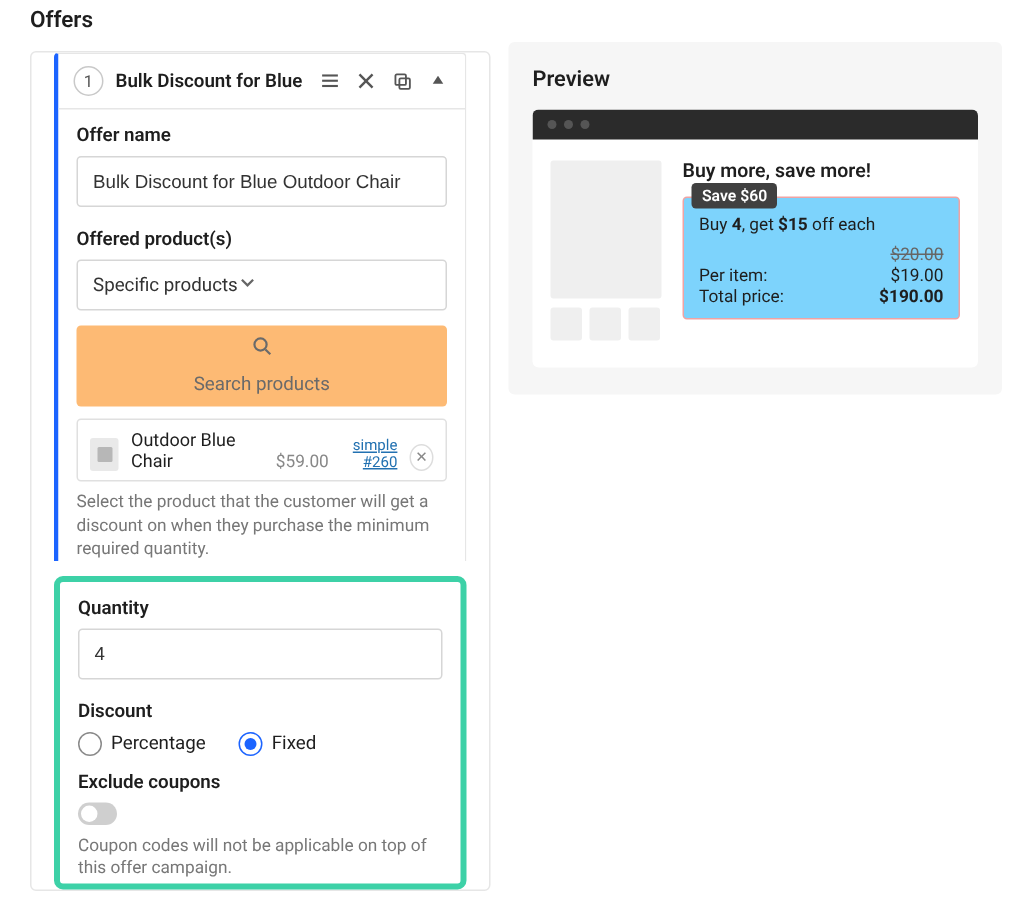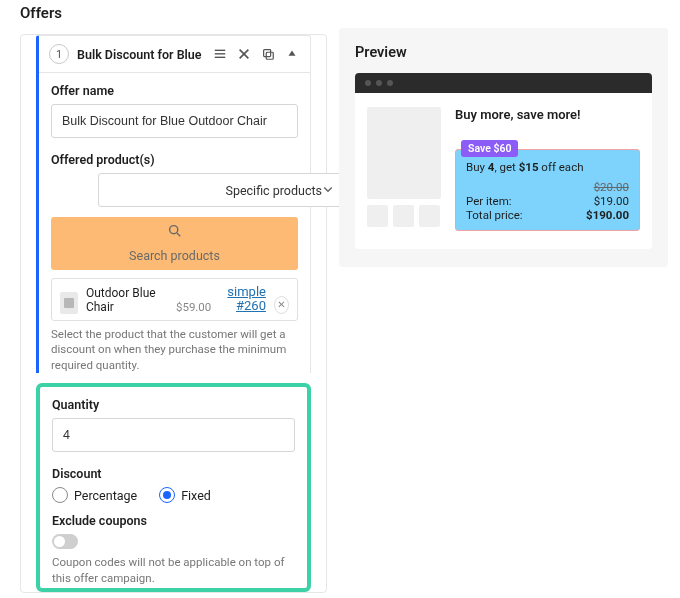--- a/index.html
+++ b/index.html
@@ -84,22 +84,21 @@
     padding: 8px 10px;
     font-size: 12.5px;
     color: #333;
     background: #fff;
     outline: none;
     height: 34px;
   }
   .select-input {
     display: flex;
     align-items: center;
-    justify-content: flex-end;
-    margin-left: 47px;
+    justify-content: flex-start;
   }
   .search-row {
     display:flex; align-items:center;
     background:#fdba74;
     border-radius:3px;
     padding:7px 10px;
     margin: 10px 0 8px 0;
     color:#6a6a6a;
     font-size:12.5px;
     gap:8px;
@@ -112,21 +111,21 @@
     padding:6px 8px;
     gap:8px;
     font-size:12px;
   }
   .product-thumb {
     width:22px;height:22px;background:#e9e9e9;border-radius:2px;
     display:flex;align-items:center;justify-content:center;
   }
   .product-thumb::after { content:""; width:10px;height:10px;background:#b7b7b7;border-radius:1px; }
   .chip-price { color:#888; font-size:11.5px; }
-  .chip-link { color:#2271b1; font-size:13px; text-align:right; line-height:1.1; text-decoration:underline; }
+  .chip-link { color:#2271b1; font-size:10px; text-align:right; line-height:1.1; text-decoration:underline; }
   .chip-remove {
     width:18px;height:18px;border:1px solid #ddd;border-radius:50%;
     display:flex;align-items:center;justify-content:center;color:#888;font-size:10px;
   }
   .help-text {
     font-size:11.5px;
     color:#777;
     line-height:1.35;
     margin-top:6px;
   }
@@ -193,25 +192,25 @@
     position:relative;
   }
   .preview-left {
     width:74px;
   }
   .big-box { width:74px;height:92px;background:#efefef;border-radius:2px;margin-bottom:6px; }
   .thumb-row { display:flex; gap:5px; }
   .sm-box { width:21px;height:22px;background:#efefef;border-radius:2px; }
   .preview-right { flex:1; }
   .preview-title {
-    font-size:13px; font-weight:600; color:#1e1e1e; margin-bottom:18px;
+    font-size:13px; font-weight:600; color:#1e1e1e; margin-bottom:0;
   }
   .save-badge {
     display:inline-block;
-    background:#8b5cf6;
+    background:#404040;
     color:#fff;
     font-size:10.5px;
     font-weight:600;
     padding:2px 7px;
     border-radius:3px;
     position:relative;
     left:6px;
     z-index:5;
   }
   .price-box {

